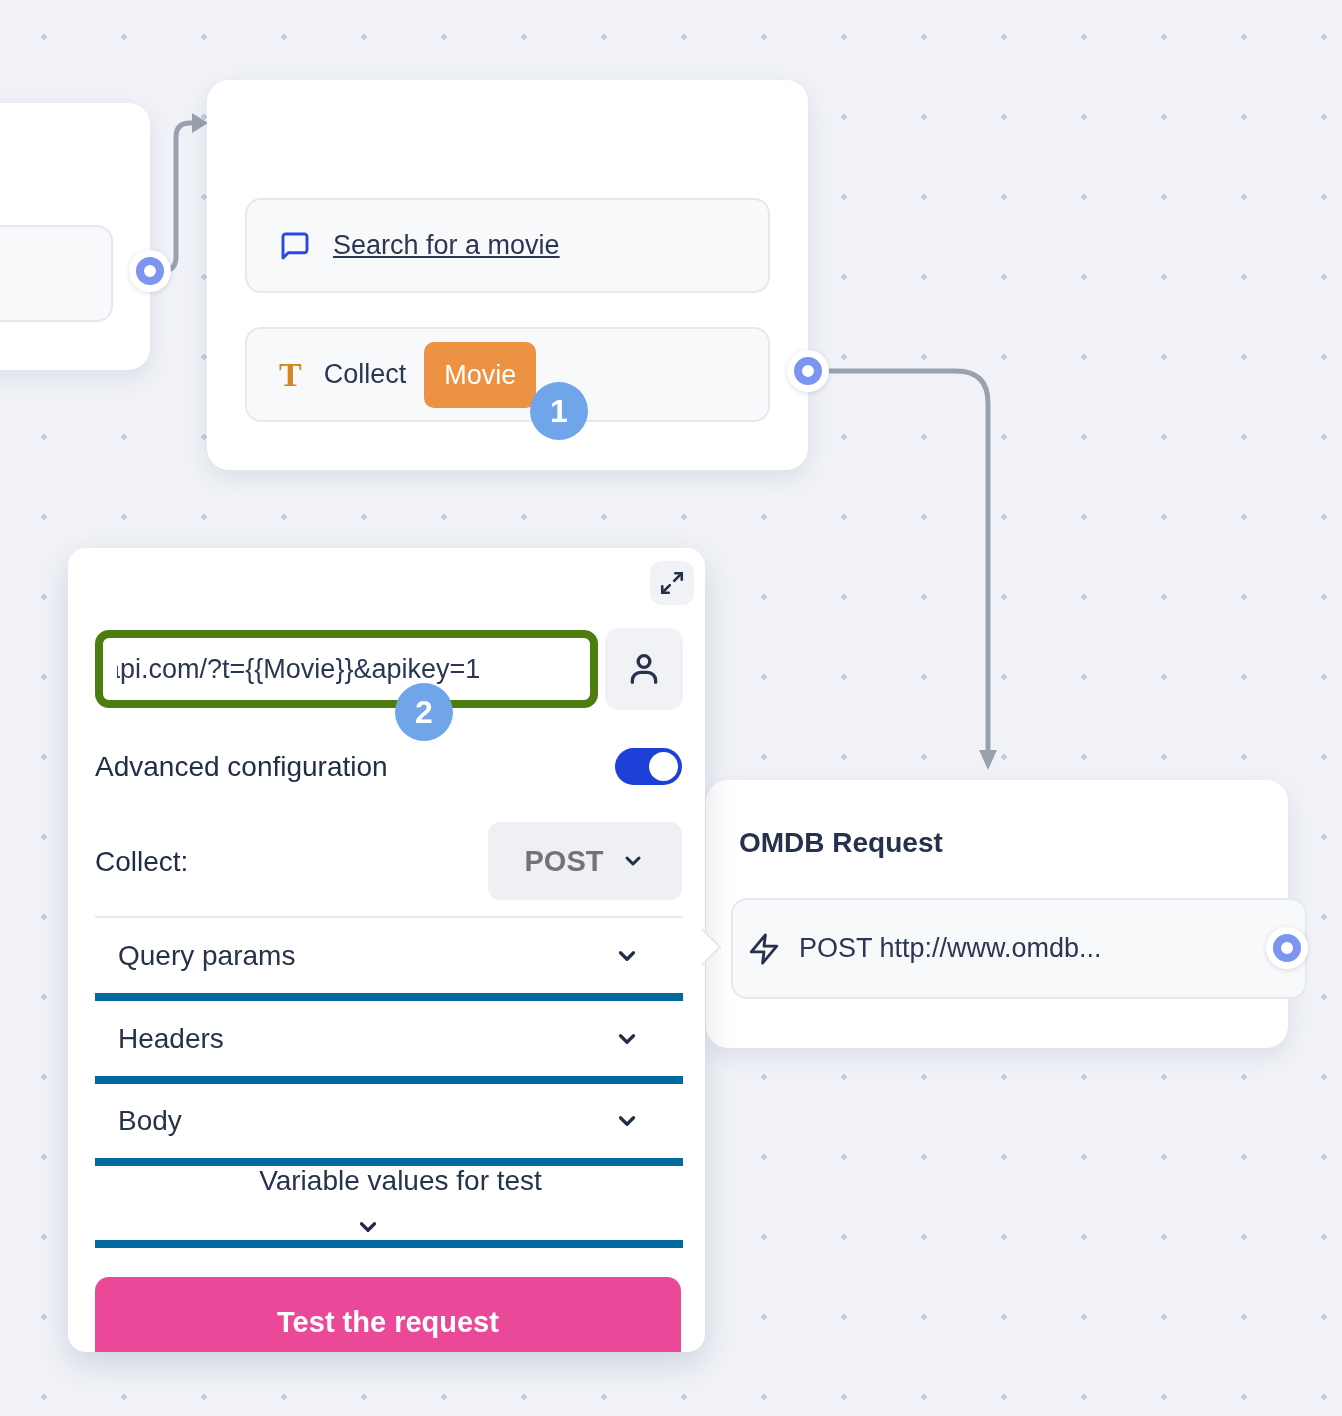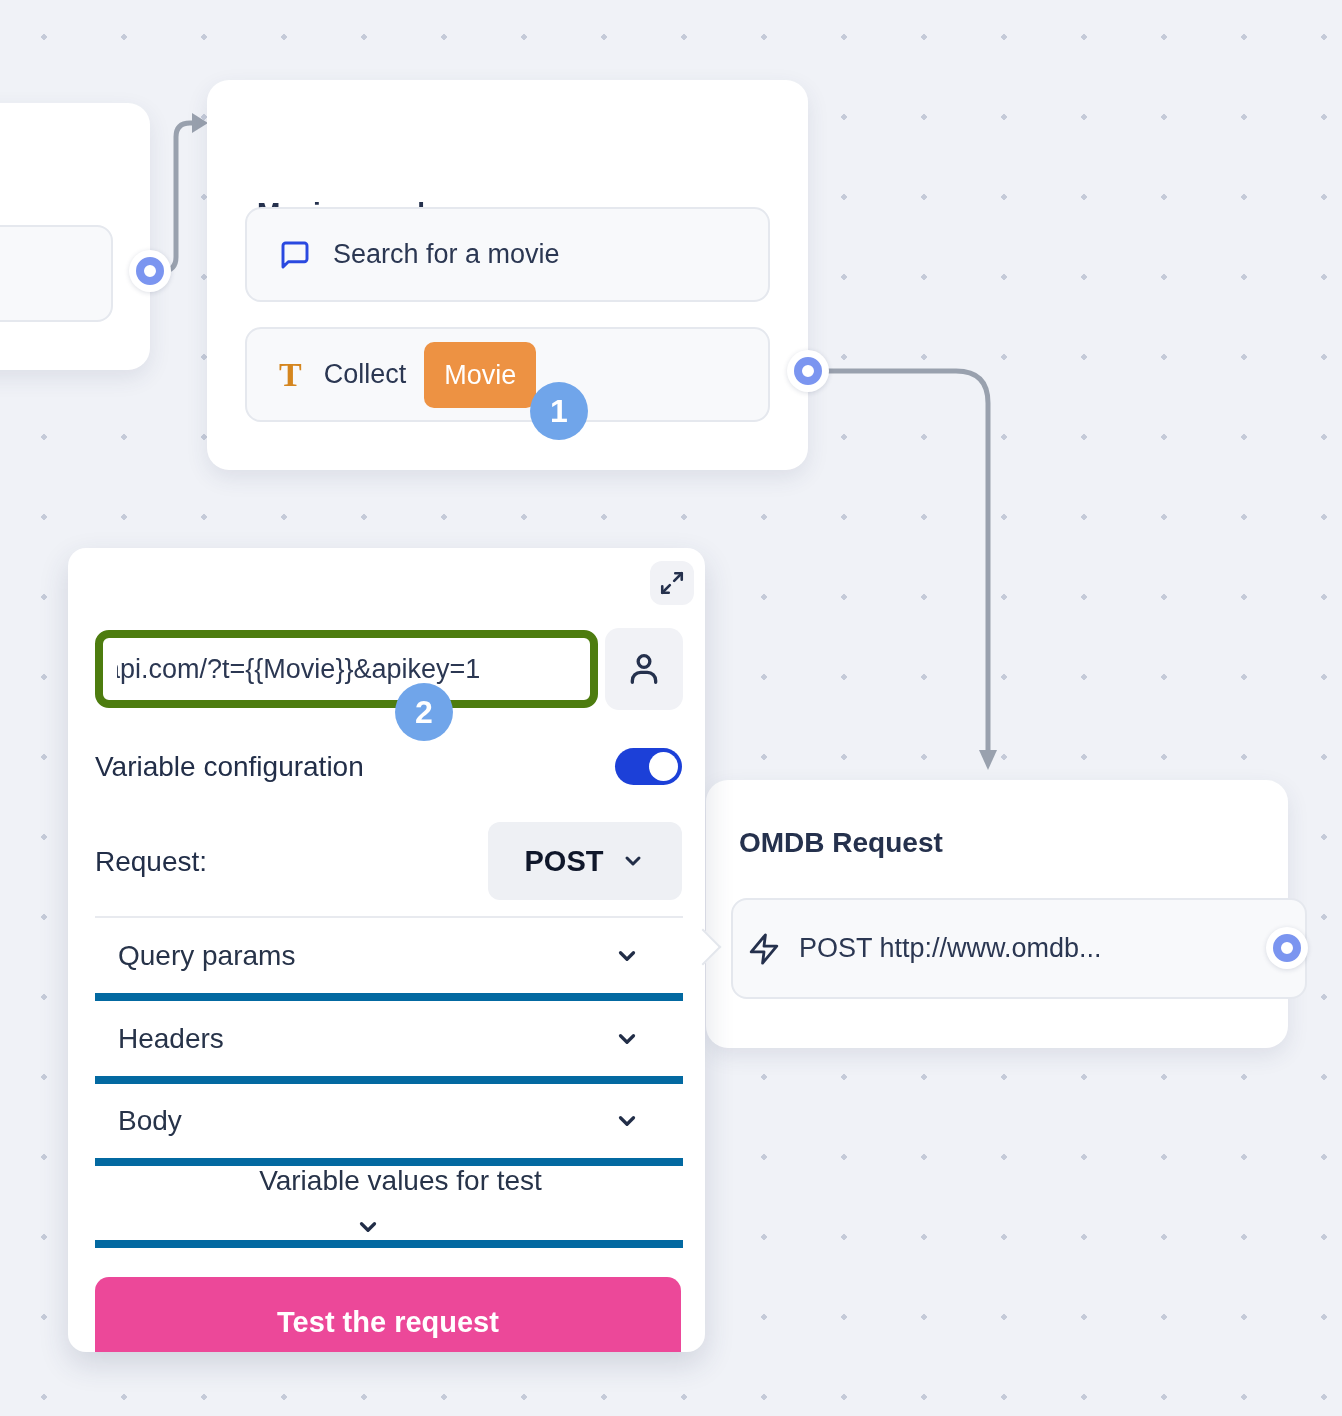--- a/index.html
+++ b/index.html
@@ -59,21 +59,21 @@
   }
   .panel-label { position:absolute; font-size:28px; color:#222e48; }
   .toggle {
     position:absolute; left:547px; top:200px; width:67px; height:37px;
     background:#1c40d8; border-radius:19px;
   }
   .toggle .knob { position:absolute; right:4px; top:4px; width:29px; height:29px; background:#fff; border-radius:50%; }
   .method-select {
     position:absolute; left:420px; top:274px; width:194px; height:78px;
     background:#eef0f4; border-radius:12px; display:flex; align-items:center;
-    justify-content:center; gap:18px; font-size:29px; font-weight:600; color:#0f172a; cursor:pointer;
+    justify-content:center; gap:18px; font-size:29px; font-weight:600; color:#737373; cursor:pointer;
   }
   .top-divider { position:absolute; left:27px; top:368px; width:588px; height:2px; background:#e8eaef; }
   .section-row {
     position:absolute; left:27px; width:588px; height:83px; display:flex;
     align-items:center; justify-content:space-between;
     border-bottom:8px solid #0369a1; cursor:pointer;
   }
   .section-row .lbl { margin-left:23px; font-size:28px; color:#273349; }
   .section-row .chev { margin-right:43px; }
   .test-btn {
@@ -94,21 +94,21 @@
     <path d="M826 371 H956 Q988 371 988 403 V750" fill="none" stroke="#99a1ae" stroke-width="5" stroke-linecap="round"></path>
     <polygon points="979,750 997,750 988,770" fill="#99a1ae"></polygon>
   </svg>
 
   <div class="node" style="left:-60px; top:103px; width:210px; height:267px;">
     <div class="node-item" style="left:20px; top:122px; width:153px; height:97px;"></div>
   </div>
 
   <div class="node" style="left:207px; top:80px; width:601px; height:390px;">
     <div class="node-title" style="left:50px; top:117px; top:117px;">Movie search</div>
-    <div class="node-item" style="left:38px; top:127px; width:525px; height:95px;">
+    <div class="node-item" style="left:38px; top:118px; width:525px; height:95px;text-decoration:underline;">
       <span>
         <svg class="ic" width="32" height="32" viewBox="0 0 24 24" fill="none" stroke="#2a49e0" stroke-width="2.2" stroke-linejoin="round">
           <path d="M21 15a2 2 0 0 1-2 2H7l-4 4V5a2 2 0 0 1 2-2h14a2 2 0 0 1 2 2z"></path>
         </svg>
       </span>
       <span>Search for a movie</span>
     </div>
     <div class="node-item" style="left:38px; top:247px; width:525px; height:95px;">
       <span class="t-icon">T</span>
       <span>Collect</span>
@@ -140,26 +140,26 @@
     </button>
 
     <input class="url-input" value="api.com/?t={{Movie}}&amp;apikey=1" style="">
     <button class="icon-btn" style="left:537px; top:80px; width:78px; height:82px; border-radius:14px;">
       <svg class="ic" width="40" height="40" viewBox="0 0 24 24" fill="none" stroke="#25314d" stroke-width="2" stroke-linecap="round" stroke-linejoin="round">
         <path d="M19 20v-1a5 5 0 0 0-5-5h-4a5 5 0 0 0-5 5v1"></path>
         <circle cx="12" cy="7.5" r="3.5"></circle>
       </svg>
     </button>
 
-    <div class="panel-label" style="left:27px; top:203px;">Variable configuration</div>
+    <div class="panel-label" style="left:27px; top:203px;">Advanced configuration</div>
     <div class="toggle">
       <span class="knob"></span>
     </div>
 
-    <div class="panel-label" style="left:27px; top:298px;">Request:</div>
+    <div class="panel-label" style="left:27px; top:298px;">Collect:</div>
     <div class="method-select">
       <span>POST</span>
       <svg class="ic" width="24" height="24" viewBox="0 0 24 24" fill="none" stroke="#222e48" stroke-width="3" stroke-linecap="round" stroke-linejoin="round">
         <polyline points="6 9 12 15 18 9"></polyline>
       </svg>
     </div>
 
     <div class="top-divider"></div>
 
     <div class="section-row" style="top:370px;">

